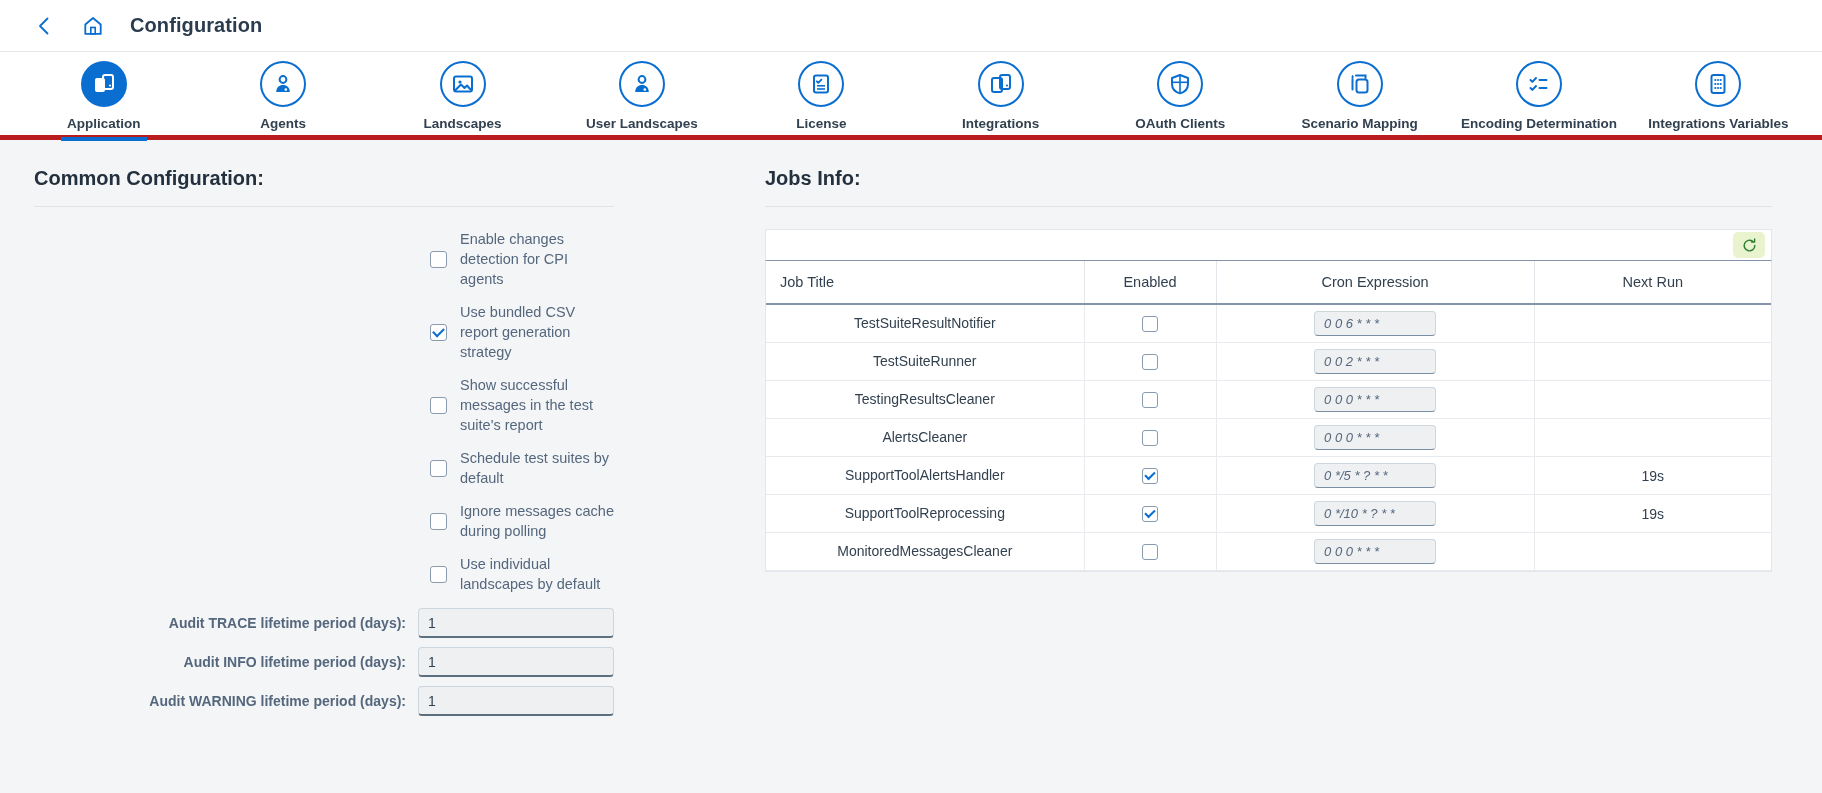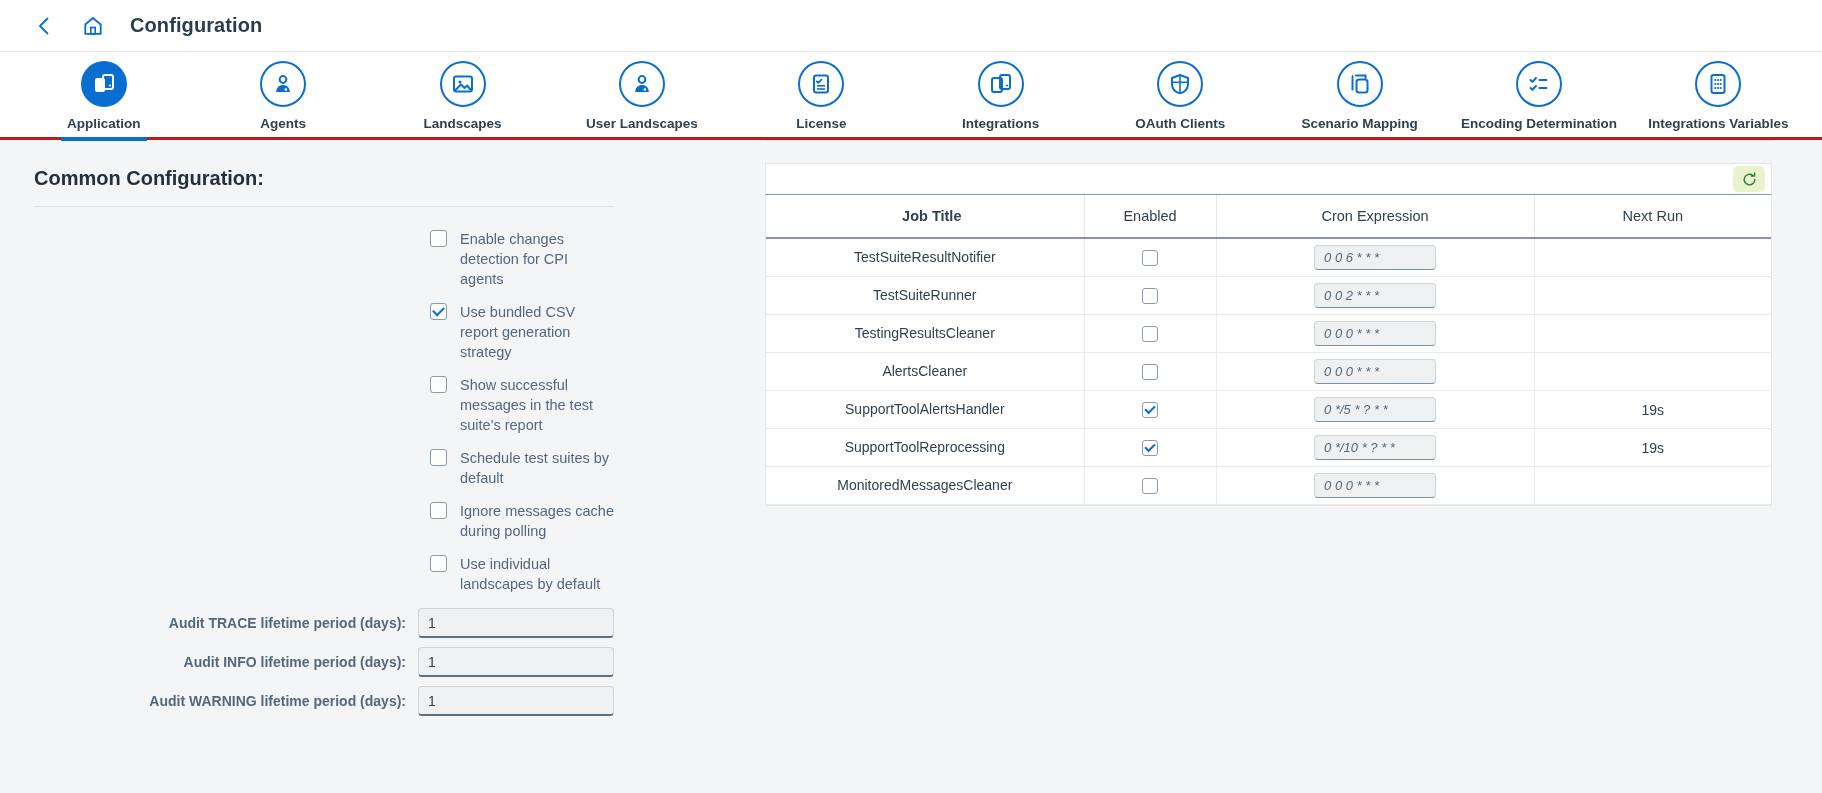--- a/index.html
+++ b/index.html
@@ -44,21 +44,21 @@
     font-size: 20px;
     font-weight: bold;
     color: #2b3c4e;
     letter-spacing: 0.1px;
   }
 
   
   .tabstrip {
     height: 88px;
     background: #ffffff;
-    border-bottom: 3px solid #b91c1c;
+    border-bottom: 5px solid #b91c1c;
     display: flex;
     align-items: flex-start;
     padding: 0 14px;
     flex: 0 0 auto;
     position: relative;
   }
   .tab {
     flex: 1 1 0;
     height: 88px;
     display: flex;
@@ -130,21 +130,21 @@
     border-bottom: 1px solid #dfe3e8;
     margin-bottom: 22px;
   }
 
   
   .check-list {
     margin-left: 396px;
   }
   .check-row {
     display: flex;
-    align-items: flex-start;
+    align-items: center;
     margin-bottom: 13px;
     cursor: pointer;
   }
   .cb {
     width: 17px; height: 17px;
     border: 1px solid #8a9bad;
     border-radius: 3px;
     background: #fff;
     flex: 0 0 auto;
     margin-top: 1px;
@@ -224,23 +224,22 @@
   table.jobs th {
     font-size: 14.5px;
     font-weight: normal;
     color: #32414f;
     padding: 13px 0 13px 0;
     border-bottom: 2px solid #8295ab;
     border-right: 1px solid #e3e6ea;
     text-align: center;
   }
   table.jobs th.col-title {
-    text-align: center;
+    text-align: left;
     padding-left: 14px;
-    font-weight: bold;
   }
   table.jobs th:last-child { border-right: none; }
   table.jobs td {
     font-size: 14px;
     color: #32414f;
     border-bottom: 1px solid #e8eaed;
     border-right: 1px solid #e8eaed;
     padding: 6px 0;
     height: 32px;
     text-align: center;
@@ -484,20 +483,21 @@
           <div class="field-label">Audit WARNING lifetime period (days):</div>
           <input class="field-input" type="text" value="1" style="">
         </div>
 
       </div>
     </div>
 
     <div class="pane-divider"></div>
 
     <div class="pane-right">
+      <div class="section-title">Jobs Info:</div>
       <div class="section-rule"></div>
 
       <div class="jobs-toolbar">
         <div class="refresh-btn">
           <svg width="17" height="17" viewBox="0 0 24 24">
             <path d="M19.5 12 A7.5 7.5 0 1 1 16.6 6.1" fill="none" stroke="#2e7d32" stroke-width="2" stroke-linecap="round"></path>
             <path d="M19.2 2.8 L19.2 7.1 L14.9 7.1" fill="none" stroke="#2e7d32" stroke-width="2" stroke-linecap="round" stroke-linejoin="round"></path>
           </svg>
         </div>
       </div>

